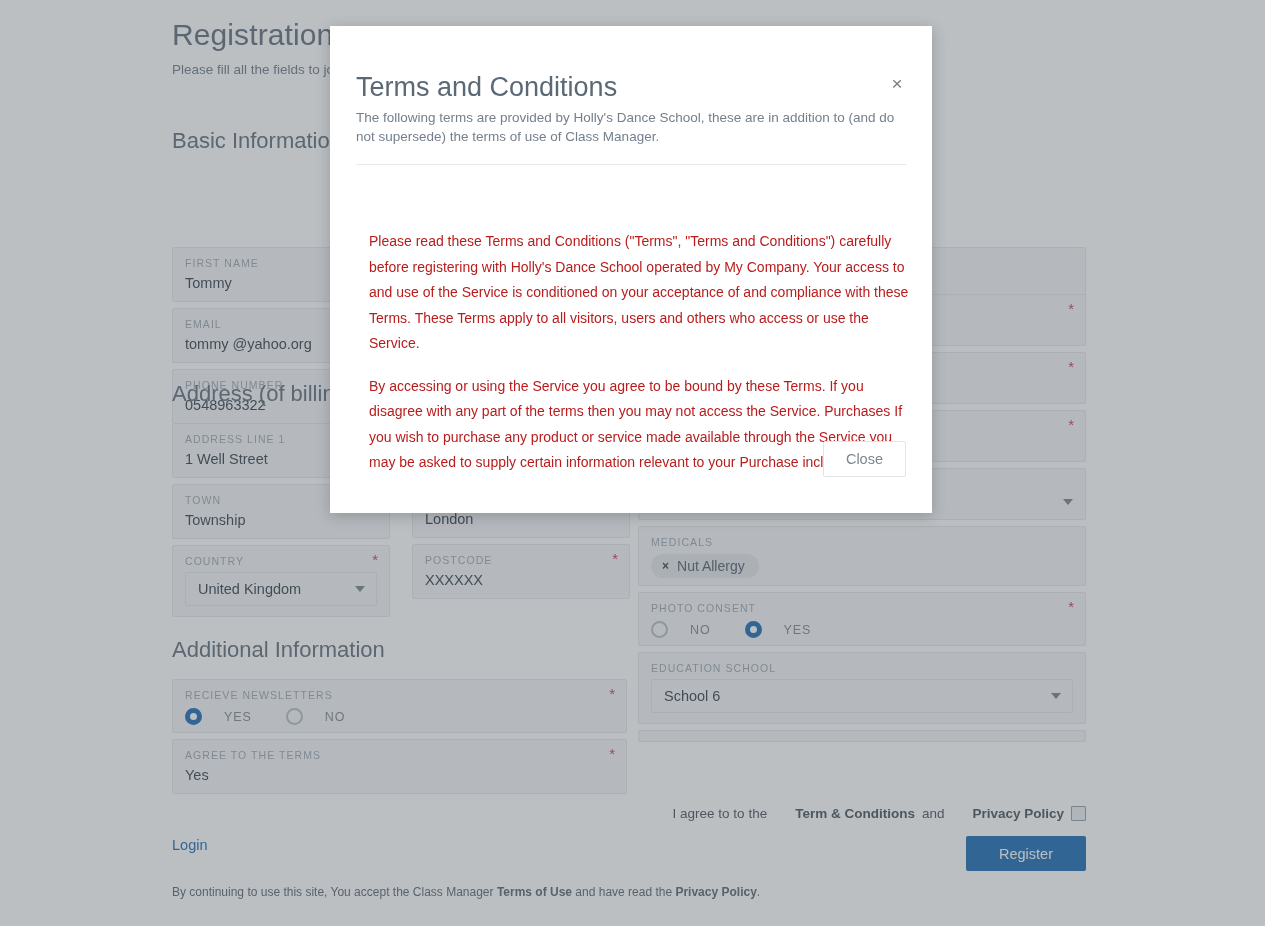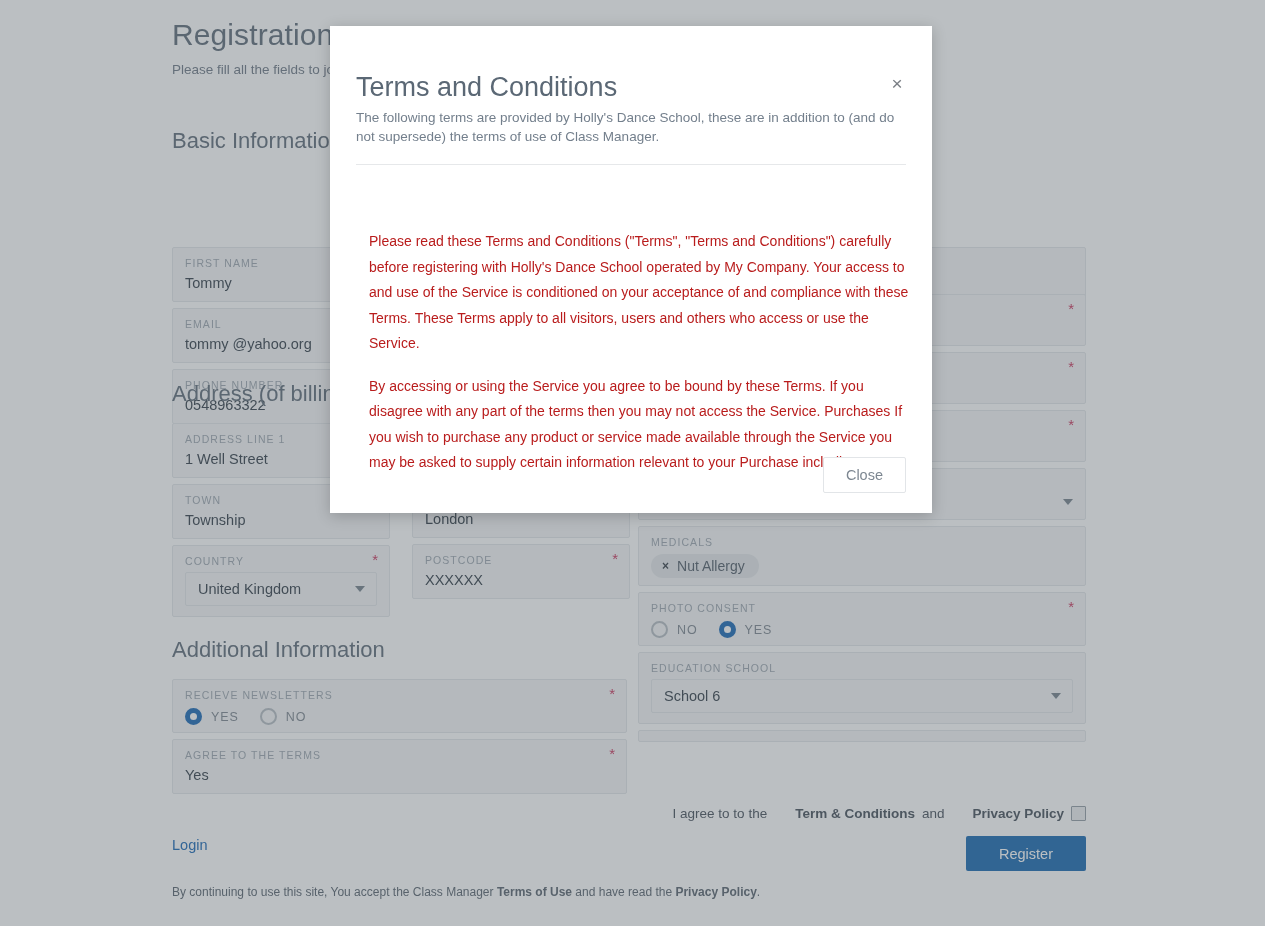--- a/index.html
+++ b/index.html
@@ -109,21 +109,21 @@
     width: 0; height: 0;
     border-left: 5px solid transparent;
     border-right: 5px solid transparent;
     border-top: 6px solid #5b6875;
     opacity: .85;
   }
 
   .radio-row {
     display: flex;
     align-items: center;
-    gap: 9px;
+    gap: 22px;
     margin-top: 6px;
   }
   .radio {
     width: 17px; height: 17px;
     border-radius: 50%;
     border: 2px solid #b3bac1;
     box-sizing: border-box;
     background: #f4f5f6;
     flex: none;
   }
@@ -279,21 +279,21 @@
     line-height: 25.5px;
     margin: 13px;
     width: 548px;
   }
   .body-p.first { margin-top: 44px; }
   .body-p.second { margin-top: 17px; }
 
   .modal-footer {
     position: absolute;
     right: 26px;
-    bottom: 20px;
+    bottom: 36px;
   }
   .close-btn {
     background: #ffffff;
     border: 1px solid #e2e5e8;
     border-radius: 2px;
     color: #7d8791;
     font-size: 14.5px;
     font-family: "Liberation Sans", sans-serif;
     padding: 9px 22px;
     cursor: pointer;

